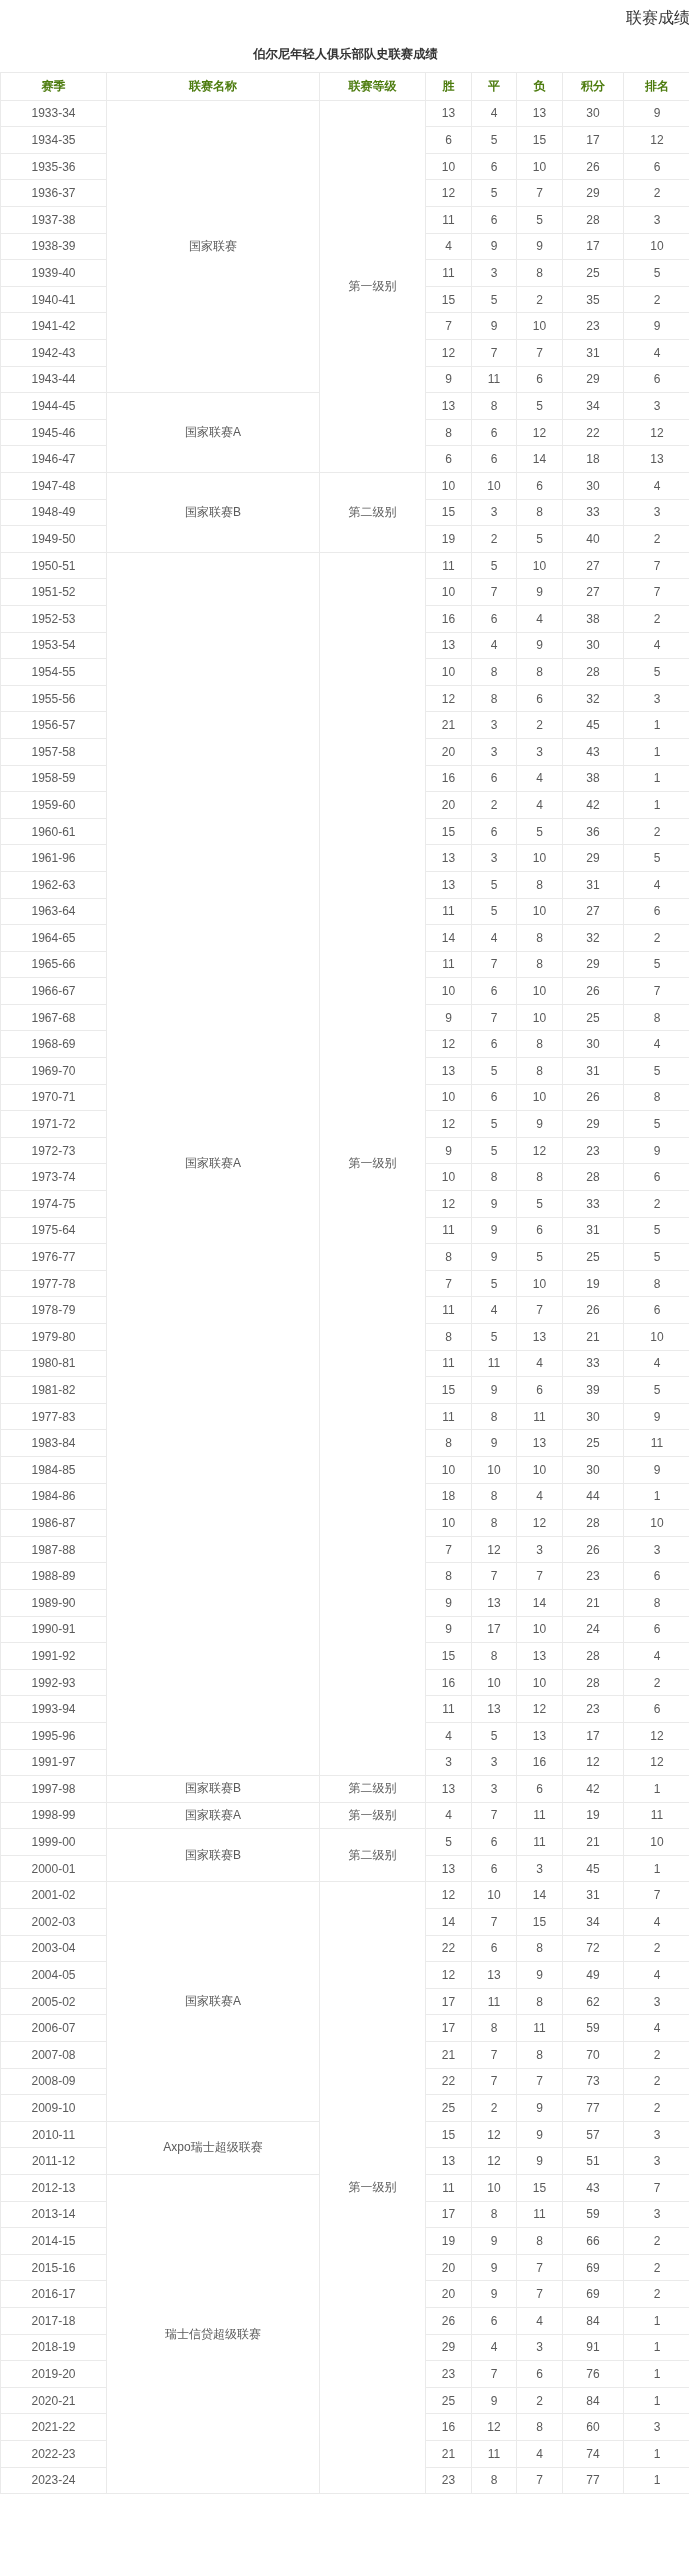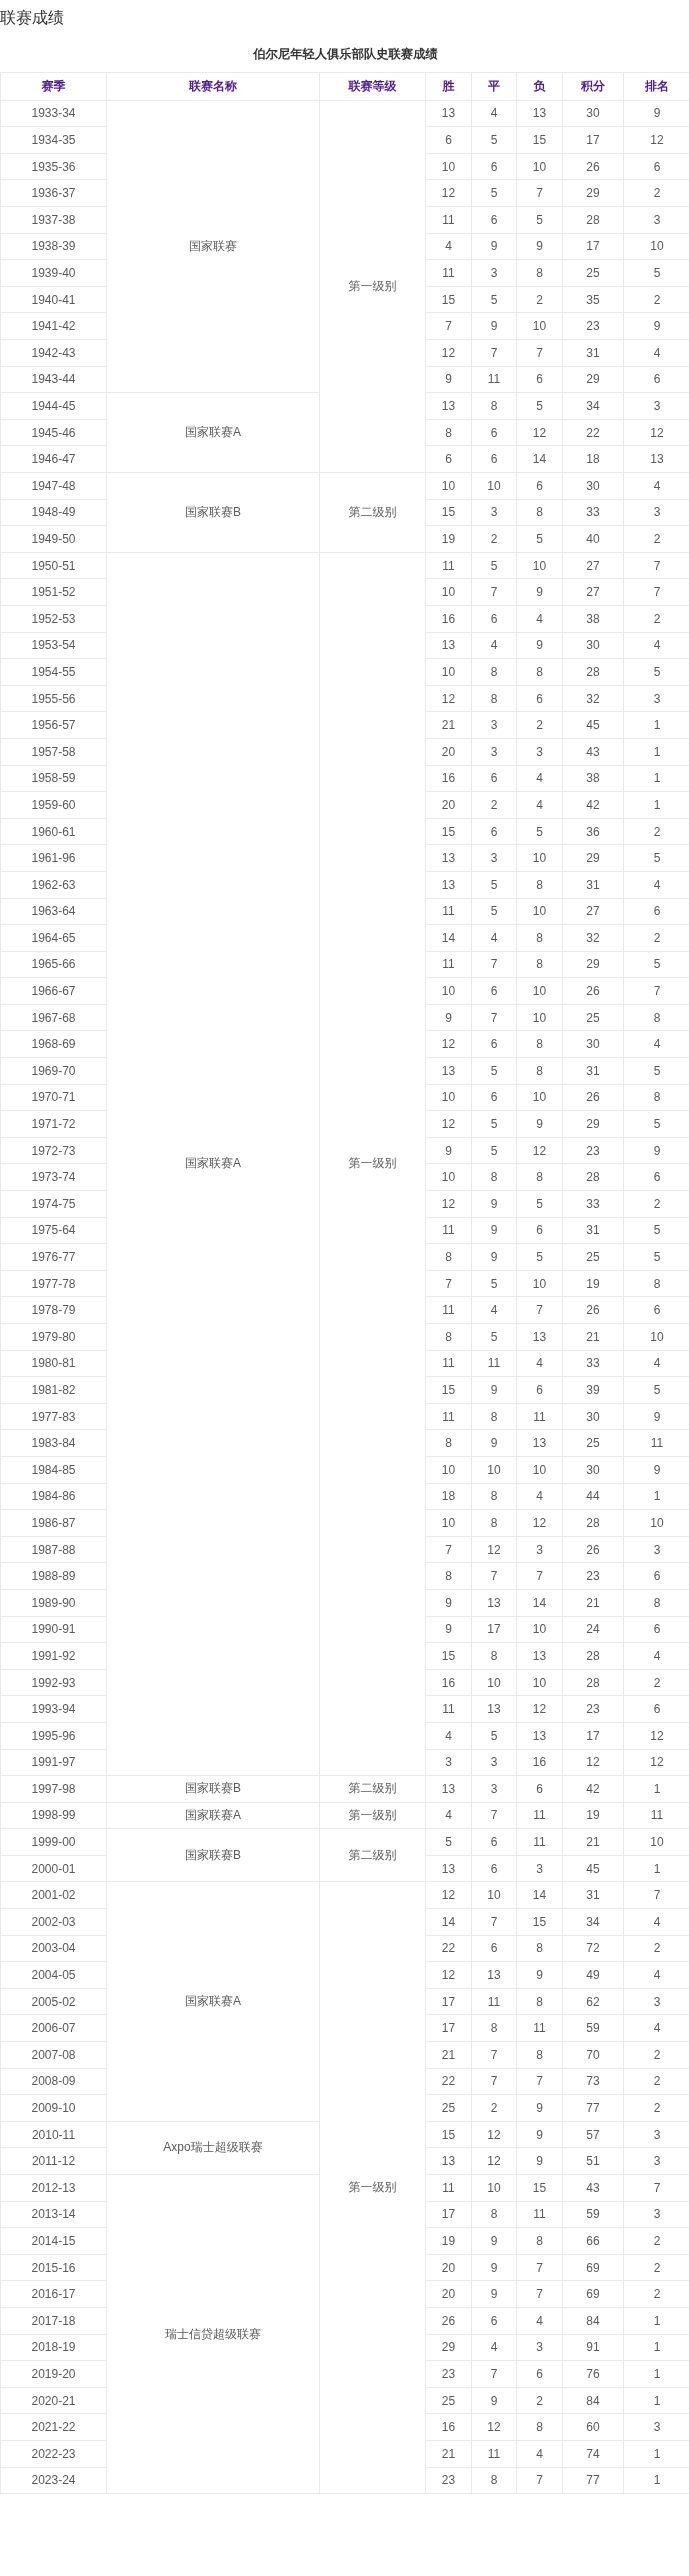--- a/index.html
+++ b/index.html
@@ -8,20 +8,21 @@
     background: #ffffff;
     font-family: "Liberation Sans", "DejaVu Sans", sans-serif;
   }
   .page { width: 690px; }
   .page-title {
     margin: 5.7px 0 0 0;
     font-size: 16px;
     font-weight: 400;
     line-height: 23px;
     color: #333333;
+    text-align: right;
   }
   table.results {
     width: 690px;
     margin-top: 17px;
     border-collapse: collapse;
     table-layout: fixed;
   }
   table.results caption {
     font-size: 12.3px;
     font-weight: 700;
@@ -33,21 +34,21 @@
     border: 0.9px solid #eaeaea;
     text-align: center;
     vertical-align: middle;
     font-size: 12px;
     height: 26.6px;
     padding: 0 1.9px;
     overflow: hidden;
     white-space: nowrap;
   }
   table.results th {
-    color: #4c1d95;
+    color: #4d7c0f;
     font-weight: 700;
     height: 27.5px;
   }
   table.results td {
     color: #5a5a5a;
     font-weight: 400;
   }
 </style>
 </head>
 <body>

